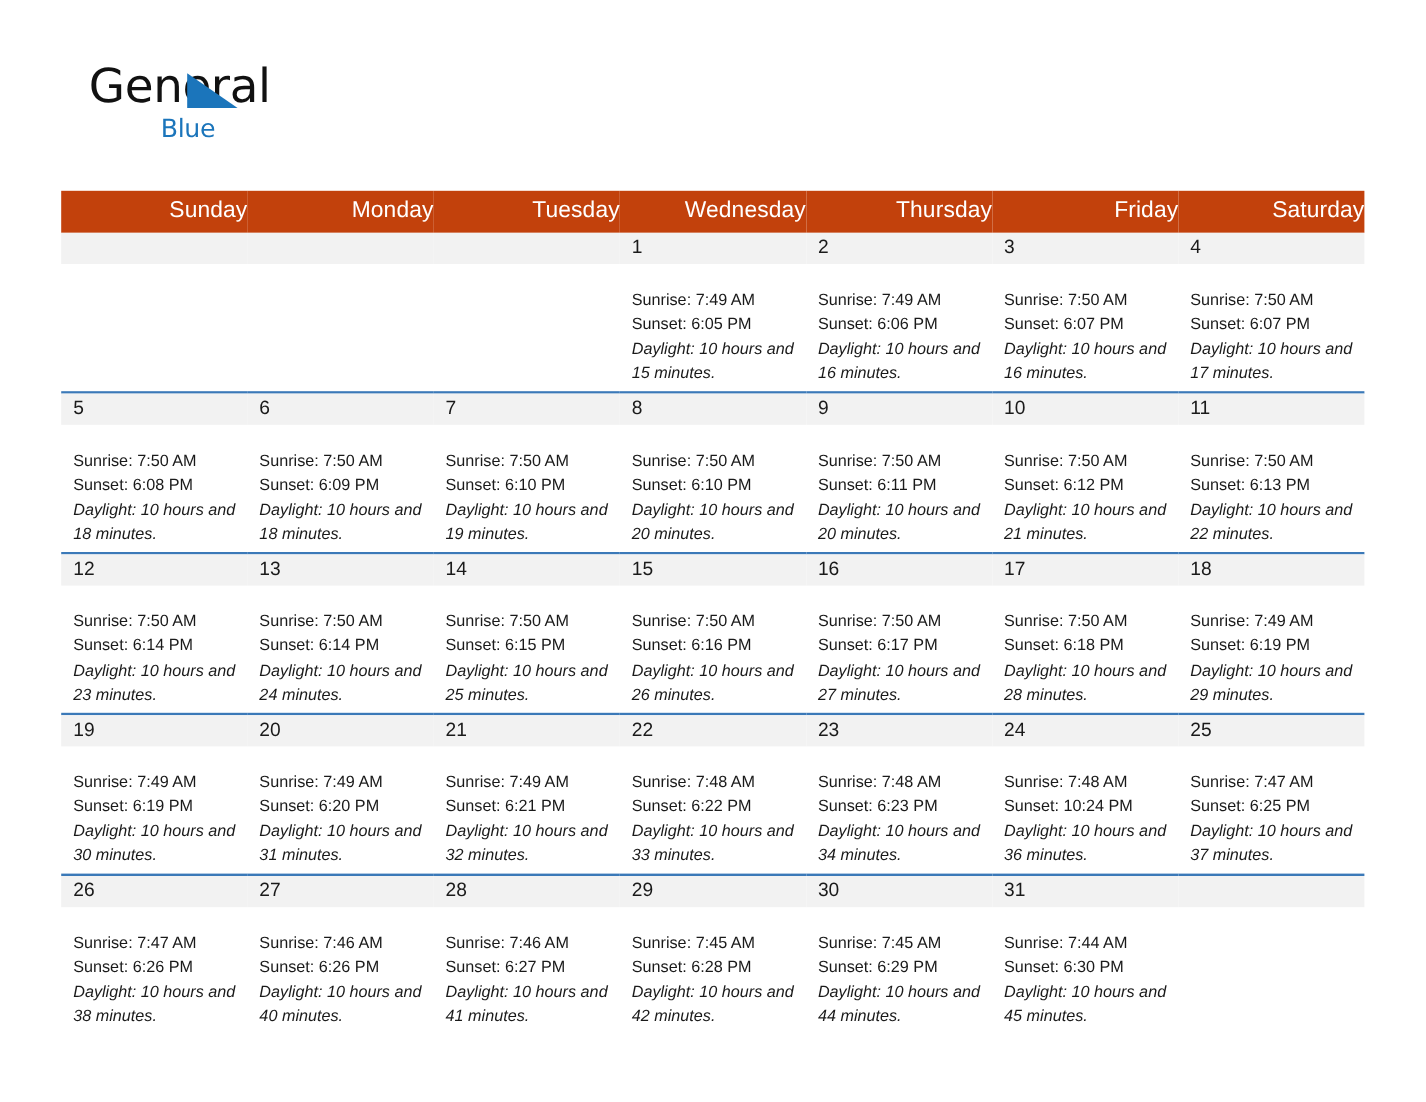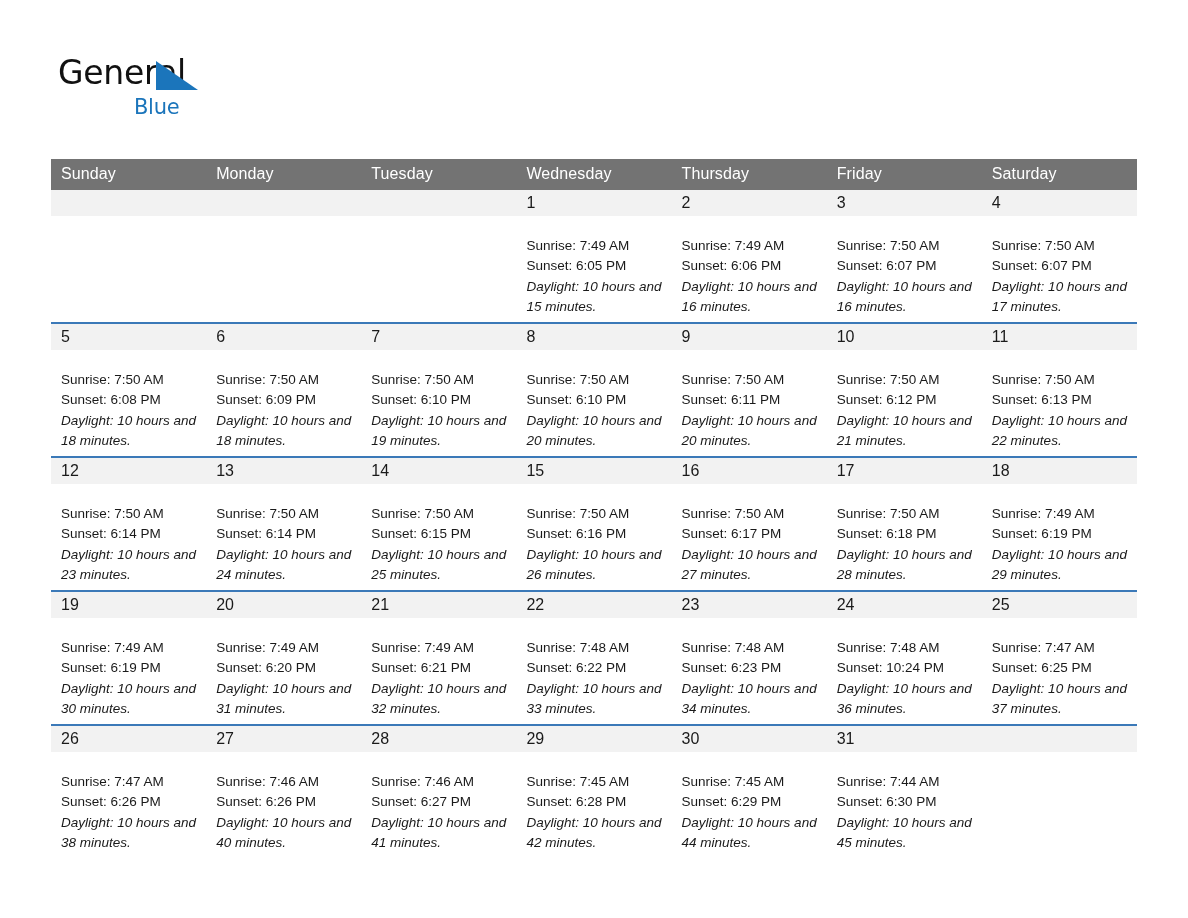--- a/index.html
+++ b/index.html
@@ -34,23 +34,23 @@
 
   .logo {
     position: absolute;
     left: 7px;
     top: 10px;
     width: 200px;
     height: 80px;
   }
   .logo-general {
     position: absolute;
-    left: 0;
+    left: 16px;
     top: 0;
-    font-size: 33px;
+    font-size: 39px;
     line-height: 38px;
     letter-spacing: -0.3px;
     color: #111111;
     font-family: "DejaVu Sans", sans-serif;
     font-weight: 400;
   }
   .logo-tri {
     position: absolute;
     left: 98px;
     top: 7px;
@@ -98,25 +98,25 @@
     position: absolute;
     left: 51px;
     top: 159px;
     width: 1086px;
     border-collapse: collapse;
     table-layout: fixed;
   }
   .calendar col { width: 155.14px; }
 
   .calendar thead th {
-    background: #737373;
+    background: #c2410c;
     color: #ffffff;
-    font-size: 16px;
+    font-size: 19px;
     font-weight: 400;
-    text-align: left;
+    text-align: right;
     padding: 6px 0 7px 10px;
     height: 18px;
     vertical-align: middle;
     letter-spacing: 0.1px;
   }
 
   .week-row > td {
     vertical-align: top;
     padding: 0;
     border-top: 2px solid #3b79b8;

